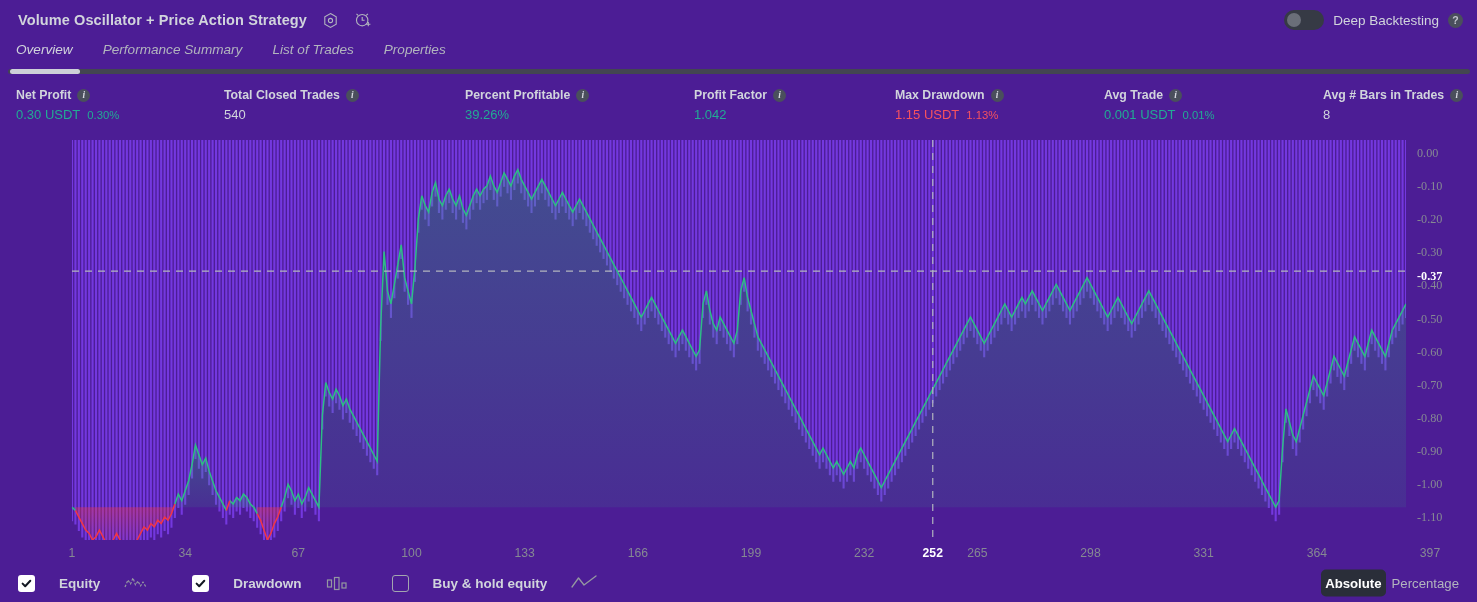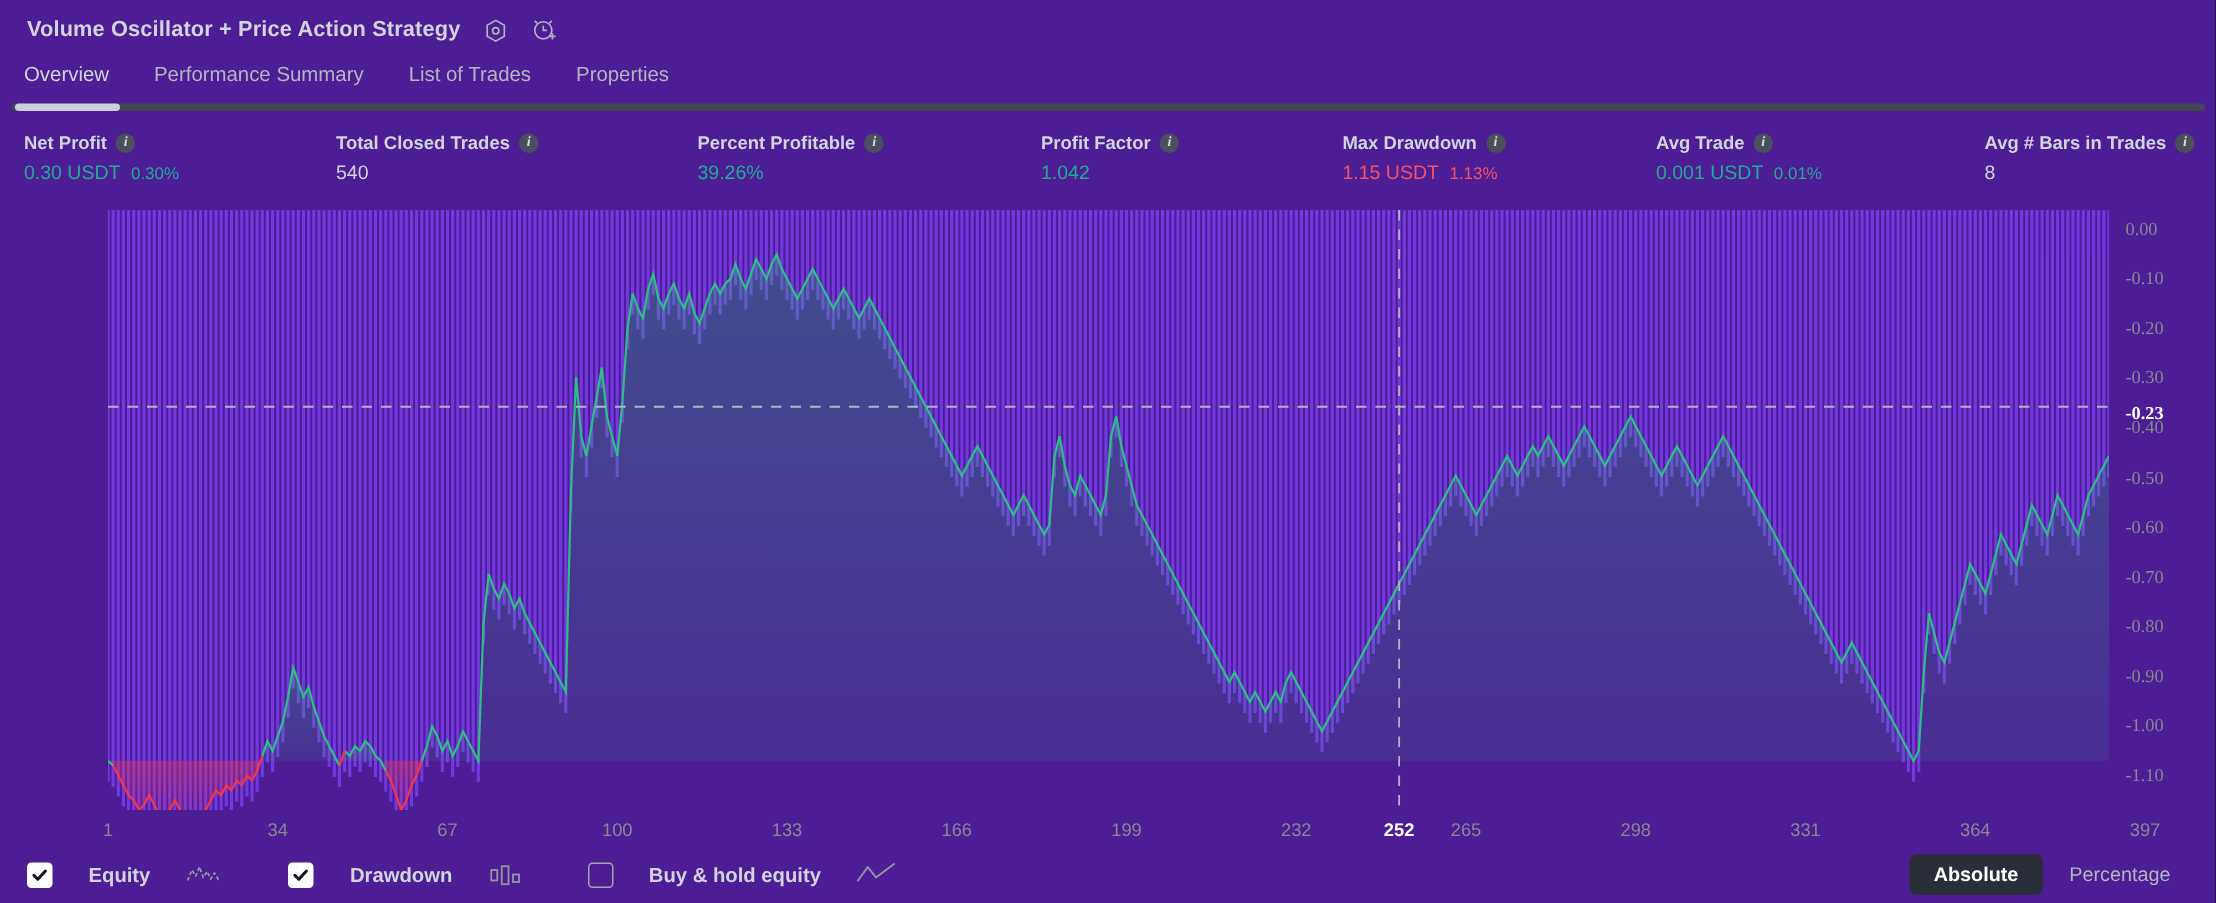--- a/index.html
+++ b/index.html
@@ -48,21 +48,21 @@
     cursor: pointer; font-weight: 600; flex: none;
   }
 
   
   .tabs {
     position: absolute; left: 0; top: 42px; height: 26px;
     display: flex; align-items: flex-start; padding-left: 16px; gap: 0;
   }
   .tab {
     font-size: 13.6px; color: #b2b5be; cursor: pointer;
-    padding: 0 14px 6px 0; margin-right: 16px; white-space: nowrap;
+    padding: 0 14px 6px 0; margin-right: 16px; white-space: nowrap; font-style: italic;
   }
   .tab.active { color: #d1d4dc; }
 
   
   .scrollbar-track {
     position: absolute; left: 8px; top: 69px; width: 1462px; height: 5px;
     border-radius: 3px; background: #434651; cursor: pointer;
   }
   .scrollbar-thumb {
     position: absolute; left: 2px; top: 0; width: 70px; height: 5px;
@@ -135,21 +135,21 @@
   .cbox.off { background: transparent; border: 1.6px solid #a3a6af; }
   .cbox.on svg { display: block; }
   .legend-label { font-size: 13.5px; font-weight: 700; color: #d1d4dc; white-space: nowrap; }
   .legend-glyph { display: flex; align-items: center; color: #9598a1; }
 
   .seg {
     position: absolute; right: 14px; top: 50%; transform: translateY(-50%);
     display: flex; align-items: center; gap: 2px;
   }
   .seg-btn {
-    font-size: 13.2px; padding: 6px 16px; border-radius: 5px;
+    font-size: 13.2px; padding: 6px 4px; border-radius: 5px;
     color: #b2b5be; cursor: pointer; white-space: nowrap;
   }
   .seg-btn.active { background: #2a2e39; color: #ffffff; font-weight: 700; }
 </style>
 </head>
 <body>
 
 <div id="app">
 
   <div class="header-row">
@@ -164,20 +164,27 @@
 
     <div class="hdr-icon">
       <svg width="18" height="18" viewBox="0 0 18 18" fill="none" stroke="currentColor" stroke-width="1.1">
         <circle cx="8.2" cy="9.2" r="5.7"></circle>
         <path d="M8.2 6.1 L8.2 9.2 L10.6 9.2"></path>
         <path d="M4.1 4.4 L2.5 2.9 M12.3 4.4 L13.9 2.9"></path>
         <path d="M14.3 11.1 L14.3 15.3 M12.2 13.2 L16.4 13.2"></path>
       </svg>
     </div>
 
+    <div class="hdr-right">
+      <div class="toggle">
+        <div class="knob"></div>
+      </div>
+      <div class="toggle-label">Deep Backtesting</div>
+      <div class="qmark">?</div>
+    </div>
   </div>
 
   <div class="tabs" id="tabbar">
       <div class="tab active">Overview</div>
       <div class="tab">Performance Summary</div>
       <div class="tab">List of Trades</div>
       <div class="tab">Properties</div>
     </div>
 
   <div class="scrollbar-track">
@@ -676,21 +683,21 @@
             <path d="M 185.18 373.77 L 188.61 380.33 L 192.04 390.16 L 195.47 400.00 L 198.90 393.44 L 202.33 383.61 L 205.76 377.05 L 209.19 367.21" fill="none" stroke="#f23645" stroke-width="1.5"></path>
           </g>
   <line x1="0" y1="131.15" x2="1334" y2="131.15" stroke="#b2b5be" stroke-width="1.2" stroke-dasharray="7 6"></line>
   <line x1="860.76" y1="0" x2="860.76" y2="424" stroke="#b2b5be" stroke-width="1.2" stroke-dasharray="7 6"></line>
 </svg></div>
     <div class="axis-right" id="axisright">
         <div class="tick" style="top: 17.2231px;">0.00</div>
         <div class="tick" style="top: 50.281px;">-0.10</div>
         <div class="tick" style="top: 83.3388px;">-0.20</div>
         <div class="tick" style="top: 116.397px;">-0.30</div>
-        <div class="tick hl" style="top: 139.537px; z-index: 5;">-0.23</div>
+        <div class="tick hl" style="top: 139.537px; z-index: 5;">-0.37</div>
         <div class="tick" style="top: 149.455px;">-0.40</div>
         <div class="tick" style="top: 182.512px;">-0.50</div>
         <div class="tick" style="top: 215.57px;">-0.60</div>
         <div class="tick" style="top: 248.628px;">-0.70</div>
         <div class="tick" style="top: 281.686px;">-0.80</div>
         <div class="tick" style="top: 314.744px;">-0.90</div>
         <div class="tick" style="top: 347.802px;">-1.00</div>
         <div class="tick" style="top: 380.86px;">-1.10</div>
       </div>
     <div class="xaxis" id="xaxis">

